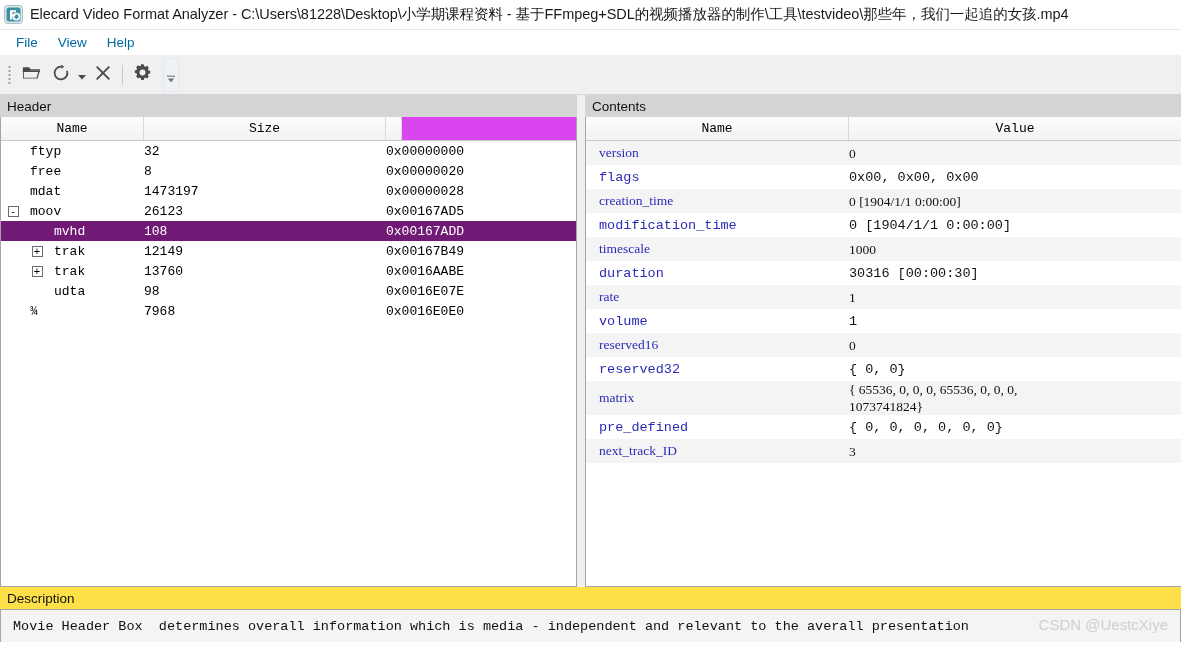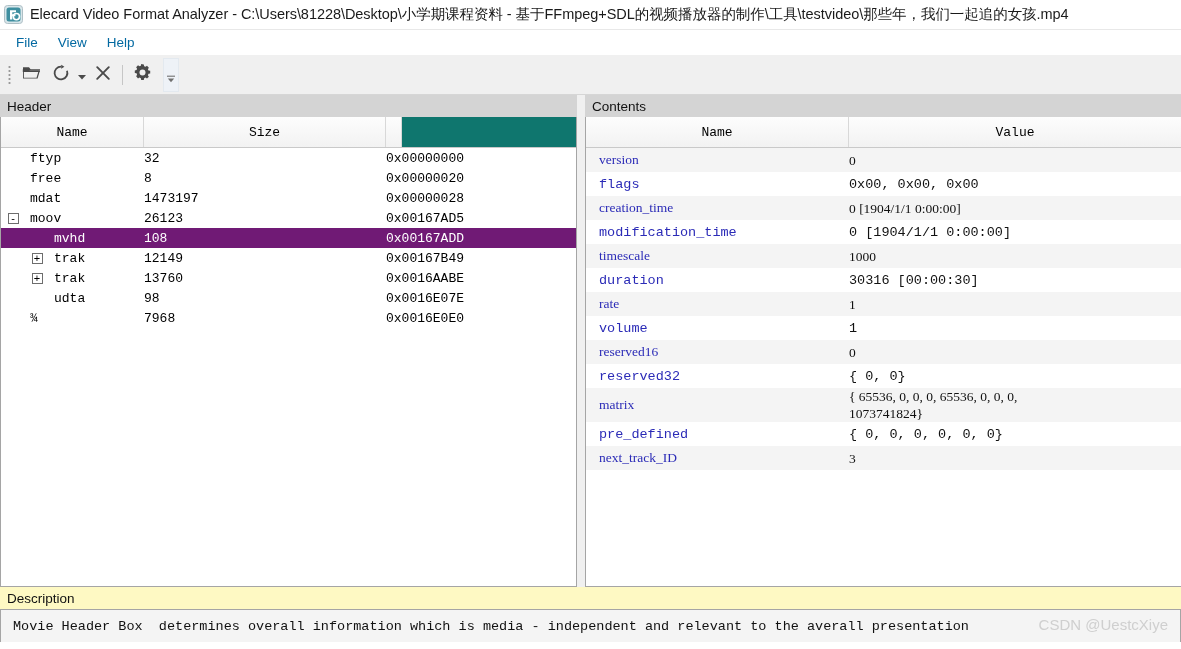--- a/index.html
+++ b/index.html
@@ -122,22 +122,22 @@
     border: 1px solid #a5a5a5;
     border-top: none;
     overflow: hidden;
     position: relative;
   }
   #right-panel .panel-body { border-right: none; }
 
   
   .tbl-head {
     display: flex;
-    height: 31px;
-    background: #0f766e;
+    height: 24px;
+    background: #d946ef;
     border-bottom: 1px solid #c9c9c9;
   }
   .tbl-head .hc {
     font-family: "Liberation Mono", "DejaVu Sans Mono", monospace;
     font-size: 13px;
     color: #000;
     display: flex;
     align-items: center;
     justify-content: center;
     border-right: 1px solid #d8d8d8;
@@ -201,21 +201,21 @@
     padding-right: 6px;
     color: #111;
     white-space: pre-wrap;
     line-height: 17px;
   }
   .crow.tall { min-height: 34px; }
 
   
   #desc-caption {
     height: 22px;
-    background: #fef9c3;
+    background: #fde047;
     font-size: 13.5px;
     color: #111;
     display: flex;
     align-items: center;
     padding-left: 7px;
   }
   #desc-body {
     height: 33px;
     background: #f4f4f4;
     border: 1px solid #a5a5a5;

